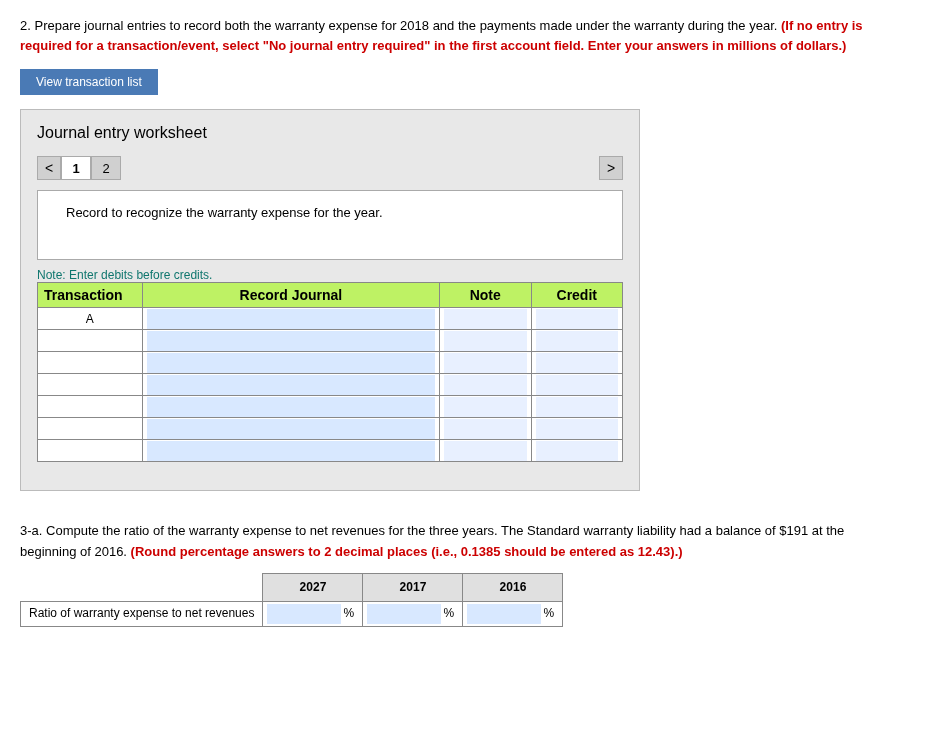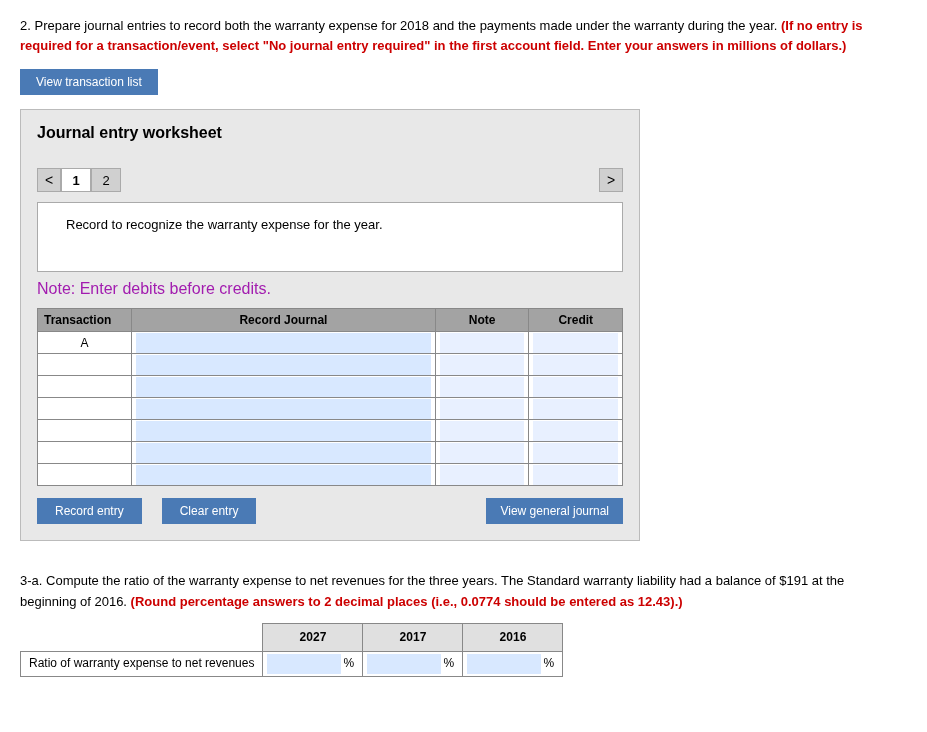--- a/index.html
+++ b/index.html
@@ -32,22 +32,22 @@
     }
     .worksheet-container {
       border: 1px solid #bbb;
       background: #e8e8e8;
       padding: 14px 16px 16px;
       max-width: 620px;
       margin-bottom: 30px;
     }
     .worksheet-title {
       font-size: 16px;
-      font-weight: bold;
-      margin-bottom: 26px;
+      font-weight: normal;
+      margin-bottom: 14px;
     }
     .nav-row {
       display: flex;
       align-items: center;
       gap: 0;
       margin-bottom: 10px;
     }
     .nav-btn {
       background: none;
       border: 1px solid #aaa;
@@ -87,35 +87,35 @@
     }
     .description-box {
       background: #fff;
       border: 1px solid #aaa;
       padding: 14px 28px;
       margin-bottom: 8px;
       min-height: 70px;
       font-size: 13px;
     }
     .note-text {
-      font-size: 16px;
-      color: #a21caf;
-      margin-bottom: 10px;
+      font-size: 12px;
+      color: #0f766e;
+      margin-bottom: 0;
     }
     .journal-table {
       width: 100%;
       border-collapse: collapse;
       background: #fff;
       margin-bottom: 12px;
     }
     .journal-table th {
       border: 1px solid #888;
-      background: #a3a3a3;
+      background: #bef264;
       padding: 4px 6px;
-      font-size: 12px;
+      font-size: 14px;
       font-weight: bold;
       text-align: center;
     }
     .journal-table th.left { text-align: left; }
     .journal-table td {
       border: 1px solid #888;
       height: 22px;
       padding: 0 4px;
     }
     .journal-table td.trans-col {
@@ -295,31 +295,26 @@
         </tr>
         <tr>
           <td class="trans-col"></td>
           <td class="journal-col"><input class="cell-input" type="text" style=""></td>
           <td class="amount-col"><input class="cell-input" type="text" style=""></td>
           <td class="amount-col"><input class="cell-input" type="text" style=""></td>
         </tr>
       </tbody>
   </table>
 
-  <div class="btn-row">
-    <button class="action-btn">Record entry</button>
-    <button class="action-btn">Clear entry</button>
-    <button class="view-journal-btn">View general journal</button>
-  </div>
 </div>
 
 <div class="section-3a">
   <p>
     <span>3-a. Compute the ratio of the warranty expense to net revenues for the three years. The Standard warranty liability had a balance of $191 at the beginning of 2016. </span>
-    <span class="bold-red">(Round percentage answers to 2 decimal places (i.e., 0.0774 should be entered as 12.43).)</span>
+    <span class="bold-red">(Round percentage answers to 2 decimal places (i.e., 0.1385 should be entered as 12.43).)</span>
   </p>
 
   <table class="ratio-table">
     <thead>
       <tr>
         <th style="background:#fff;border:none;"></th>
         <th>2027</th>
         <th>2017</th>
         <th>2016</th>
       </tr>

